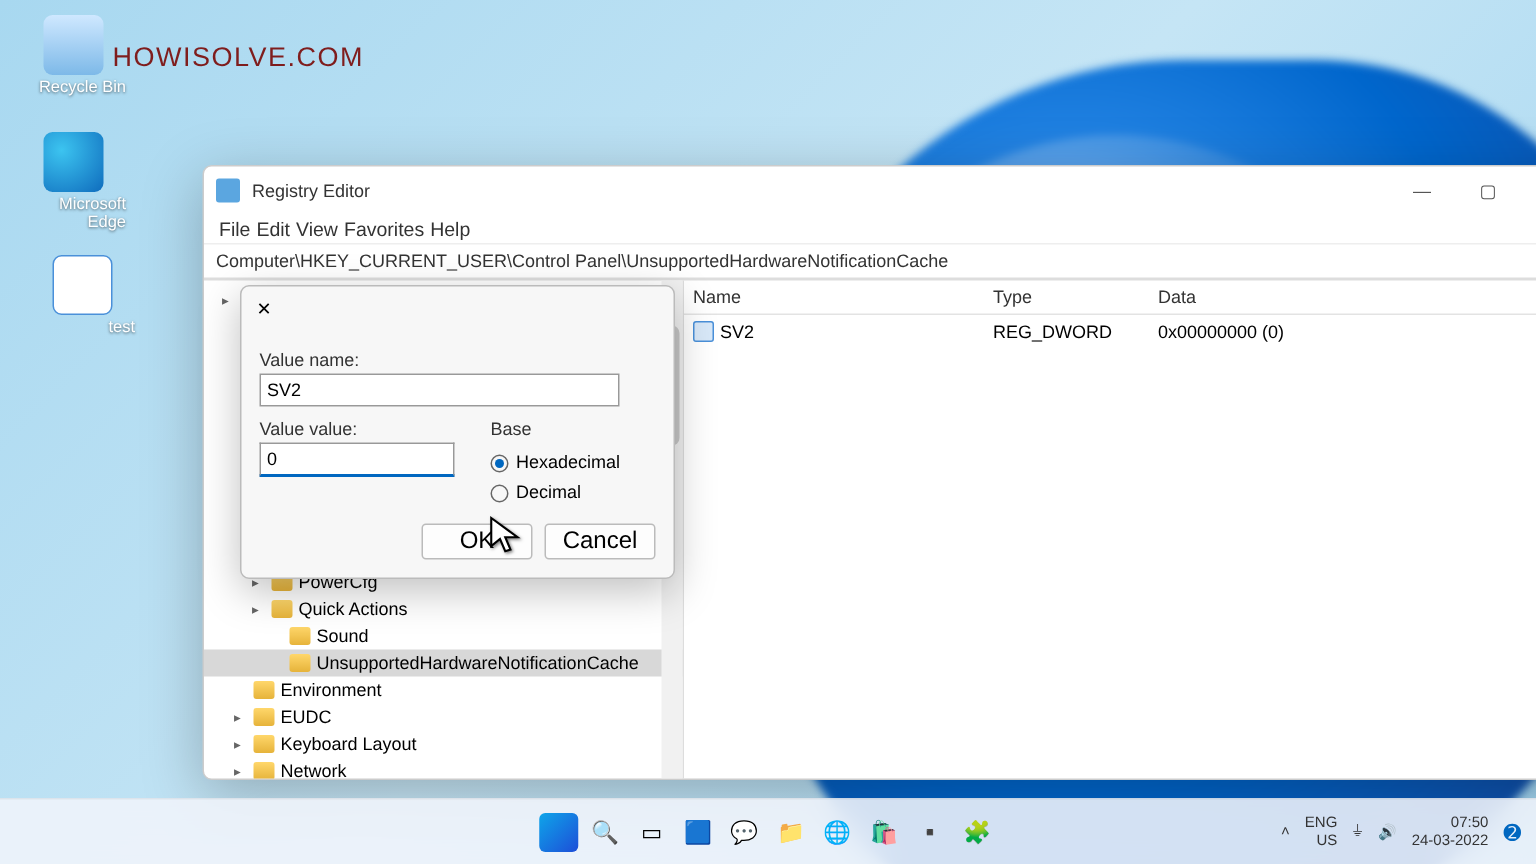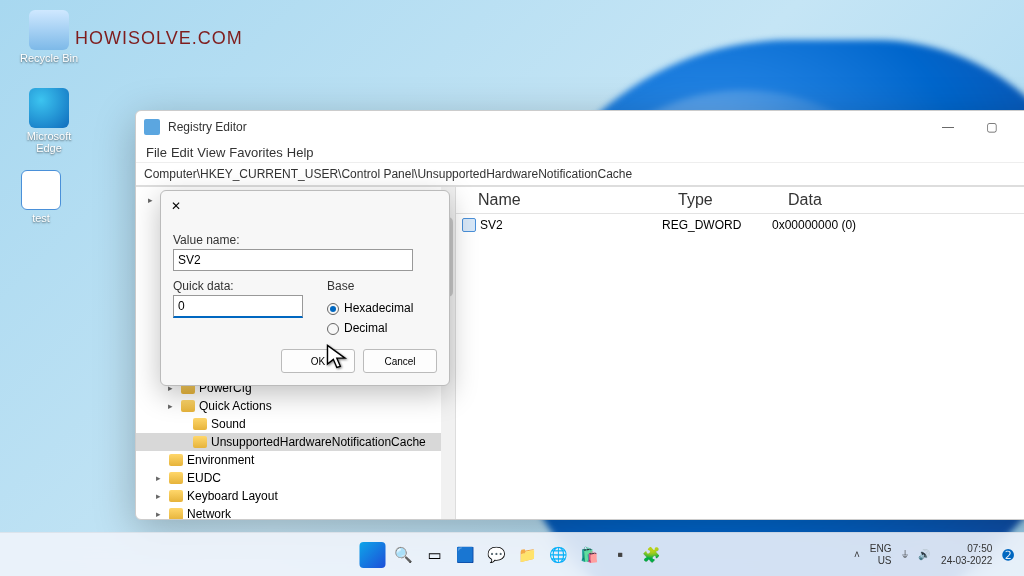--- a/index.html
+++ b/index.html
@@ -1,56 +1,56 @@
 <!DOCTYPE html>
 <html><head>
 <meta charset="utf-8">
 <style>
 * { box-sizing: border-box; margin: 0; padding: 0; font-family: 'Segoe UI', Arial, sans-serif; }
 body { width: 1024px; height: 576px; overflow: hidden; position: relative; background: linear-gradient(135deg, #a8d8f0 0%, #c5e5f5 50%, #a0d4f0 100%); }
 .wallpaper-bloom { position: absolute; right: -80px; top: 40px; width: 600px; height: 600px; background: radial-gradient(circle at 35% 35%, #4da6ff 0%, #0066cc 50%, #1e3a8a 100%); border-radius: 50% 40% 60% 45%; filter: blur(3px); }
 .wallpaper-bloom::before { content: ''; position: absolute; width: 400px; height: 400px; left: 40px; top: 50px; background: radial-gradient(circle at 40% 30%, rgba(255,255,255,0.45) 0%, transparent 55%); border-radius: 50%; }
 .watermark { position: absolute; left: 75px; top: 28px; color: #7f1d1d; font-size: 18px; letter-spacing: 1px; font-weight: 300; }
-.desktop-icon { position: absolute; width: 70px; text-align: center; color: #fff; font-size: 11px; text-shadow: 0 1px 2px rgba(0,0,0,0.6); }
+.desktop-icon { position: absolute; width: 70px; text-align: right; color: #fff; font-size: 11px; text-shadow: 0 1px 2px rgba(0,0,0,0.6); }
 .di-icon { width: 40px; height: 40px; margin: 0 auto 2px; border-radius: 6px; }
 .window { position: absolute; background: #fff; border: 1px solid #ccc; border-radius: 6px; box-shadow: 0 10px 40px rgba(0,0,0,0.25); }
 .regedit { left: 135px; top: 110px; width: 932px; height: 410px; display: flex; flex-direction: column; }
 .titlebar { height: 32px; display: flex; align-items: center; padding: 0 8px; }
 .titlebar-icon { width: 16px; height: 16px; background: #5ba6e0; border-radius: 2px; margin-right: 8px; }
 .titlebar-text { font-size: 12px; color: #333; flex: 1; }
 .win-controls { display: flex; }
 .win-btn { width: 44px; height: 30px; display: flex; align-items: center; justify-content: center; font-size: 12px; color: #555; }
 .menubar { display: flex; gap: 4px; padding: 2px 10px; font-size: 13px; color: #333; border-bottom: 1px solid #eee; }
 .addressbar { padding: 4px 8px; font-size: 12px; border-bottom: 1px solid #ddd; color: #333; }
 .client { flex: 1; display: flex; min-height: 0; border-top: 1px solid #ddd; }
 .tree { width: 320px; border-right: 1px solid #ddd; overflow: hidden; font-size: 12px; position: relative; padding-top: 4px; }
 .tree-row { display: flex; align-items: center; height: 18px; padding-left: 20px; white-space: nowrap; }
 .tree-row .exp { width: 12px; color: #666; font-size: 9px; margin-right: 1px; }
 .tree-row .folder { width: 14px; height: 12px; background: linear-gradient(#ffd76b,#e6b33a); border-radius: 2px; margin-right: 4px; }
 .tree-row.sel { background: #d8d8d8; align-items: center; }
 .tree-scroll { position: absolute; right: 0; top: 0; width: 14px; height: 100%; background: #f1f1f1; }
 .tree-scroll .thumb { position: absolute; top: 30px; left: 2px; width: 10px; height: 80px; background: #c8c8c8; border-radius: 5px; }
 .list { flex: 1; position: relative; font-size: 12px; }
 .list-head { display: flex; border-bottom: 1px solid #e3e3e3; color: #333; }
-.list-head div { padding: 4px 22px; font-size: 16px; }
+.list-head div { padding: 4px 6px; font-size: 12px; }
 .list-row { display: flex; padding: 2px 0; }
 .list-row div { padding: 2px 6px; }
 .val-icon { width: 14px; height: 14px; border-radius: 2px; display: inline-block; vertical-align: -3px; margin-right: 4px; }
 .dialog { position: absolute; left: 160px; top: 190px; width: 290px; background: #f7f7f7; border: 1px solid #bbb; border-radius: 6px; box-shadow: 0 8px 28px rgba(0,0,0,0.25); z-index: 10; }
 .dialog-title { display: flex; align-items: center; padding: 8px 10px; font-size: 12px; }
 .dialog-title span { flex: 1; }
 .dialog-body { padding: 6px 12px 12px; font-size: 12px; }
 .label { color: #333; margin-top: 6px; margin-bottom: 2px; }
 .textfield { width: 130px; border: 1px solid #999; border-bottom: 2px solid #0067c0; padding: 3px 4px; background: #fff; font-size: 12px; }
 .textfield.ro { border-bottom: 1px solid #999; width: 240px; }
 .radio-row { display: flex; align-items: flex-end; height: 20px; gap: 5px; }
 .radio { width: 12px; height: 12px; border: 1px solid #666; border-radius: 50%; display: inline-flex; align-items: center; justify-content: center; }
 .radio.on::after { content: ''; width: 6px; height: 6px; background: #0067c0; border-radius: 50%; }
 .dlg-btns { display: flex; gap: 8px; justify-content: flex-end; margin-top: 14px; }
-.dlg-btn { width: 74px; height: 24px; border: 1px solid #bbb; background: #fdfdfd; border-radius: 3px; font-size: 10px; display: flex; align-items: center; justify-content: center; }
+.dlg-btn { width: 74px; height: 24px; border: 1px solid #bbb; background: #fdfdfd; border-radius: 3px; font-size: 16px; display: flex; align-items: center; justify-content: center; }
 .cursor { position: absolute; left: 324px; top: 343px; z-index: 20; width: 28px; height: 28px; }
 .cursor svg { filter: drop-shadow(1px 1px 1px rgba(0,0,0,0.5)); }
 .taskbar { position: absolute; left: 0; bottom: 0; width: 100%; height: 44px; background: rgba(240,244,250,0.88); backdrop-filter: blur(10px); border-top: 1px solid rgba(0,0,0,0.06); display: flex; align-items: center; }
 .tb-center { position: absolute; left: 50%; transform: translateX(-50%); display: flex; gap: 5px; }
 .tb-icon { width: 26px; height: 26px; border-radius: 4px; display: flex; align-items: center; justify-content: center; font-size: 15px; }
 .tb-right { position: absolute; right: 10px; display: flex; align-items: center; gap: 10px; font-size: 10px; color: #333; }
 .tb-time { text-align: right; line-height: 12px; }
 .col-name { width: 200px; }
 .col-type { width: 110px; }
 .col-data { width: 110px; }
@@ -63,21 +63,21 @@
 <div class="watermark">HOWISOLVE.COM</div>
 
 <div class="desktop-icon" style="left:14px; top:10px;">
   <div class="di-icon" style="background:linear-gradient(#cfe8ff,#7db9e8);"></div>
   <div>Recycle Bin</div>
 </div>
 <div class="desktop-icon" style="left:14px; top:88px;">
   <div class="di-icon" style="background:radial-gradient(circle at 30% 30%,#3cc4f0,#0f6cbd);"></div>
   <div>Microsoft Edge</div>
 </div>
-<div class="desktop-icon" style="left:6px; top:170px;">
+<div class="desktop-icon" style="left:20px; top:170px;">
   <div class="di-icon" style="background:#fff; border:1px solid #4a90d9;"></div>
   <div>test</div>
 </div>
 
 <div class="window regedit">
   <div class="titlebar">
     <div class="titlebar-icon"></div>
     <div class="titlebar-text">Registry Editor</div>
     <div class="win-controls">
       <div class="win-btn">—</div>
@@ -169,21 +169,21 @@
 
 <div class="dialog">
   <div class="dialog-title">
     <span>✕</span>
   </div>
   <div class="dialog-body">
     <div class="label">Value name:</div>
     <input class="textfield ro" readonly="" value="SV2" style="">
     <div class="fieldset-row">
       <div>
-        <div class="label">Quick data:</div>
+        <div class="label">Value value:</div>
         <input class="textfield" value="0" style="">
       </div>
       <div>
         <div class="label">Base</div>
         <div class="radio-row">
             <span class="radio on"></span>
             <span>Hexadecimal</span>
           </div>
         <div class="radio-row">
             <span class="radio"></span>

